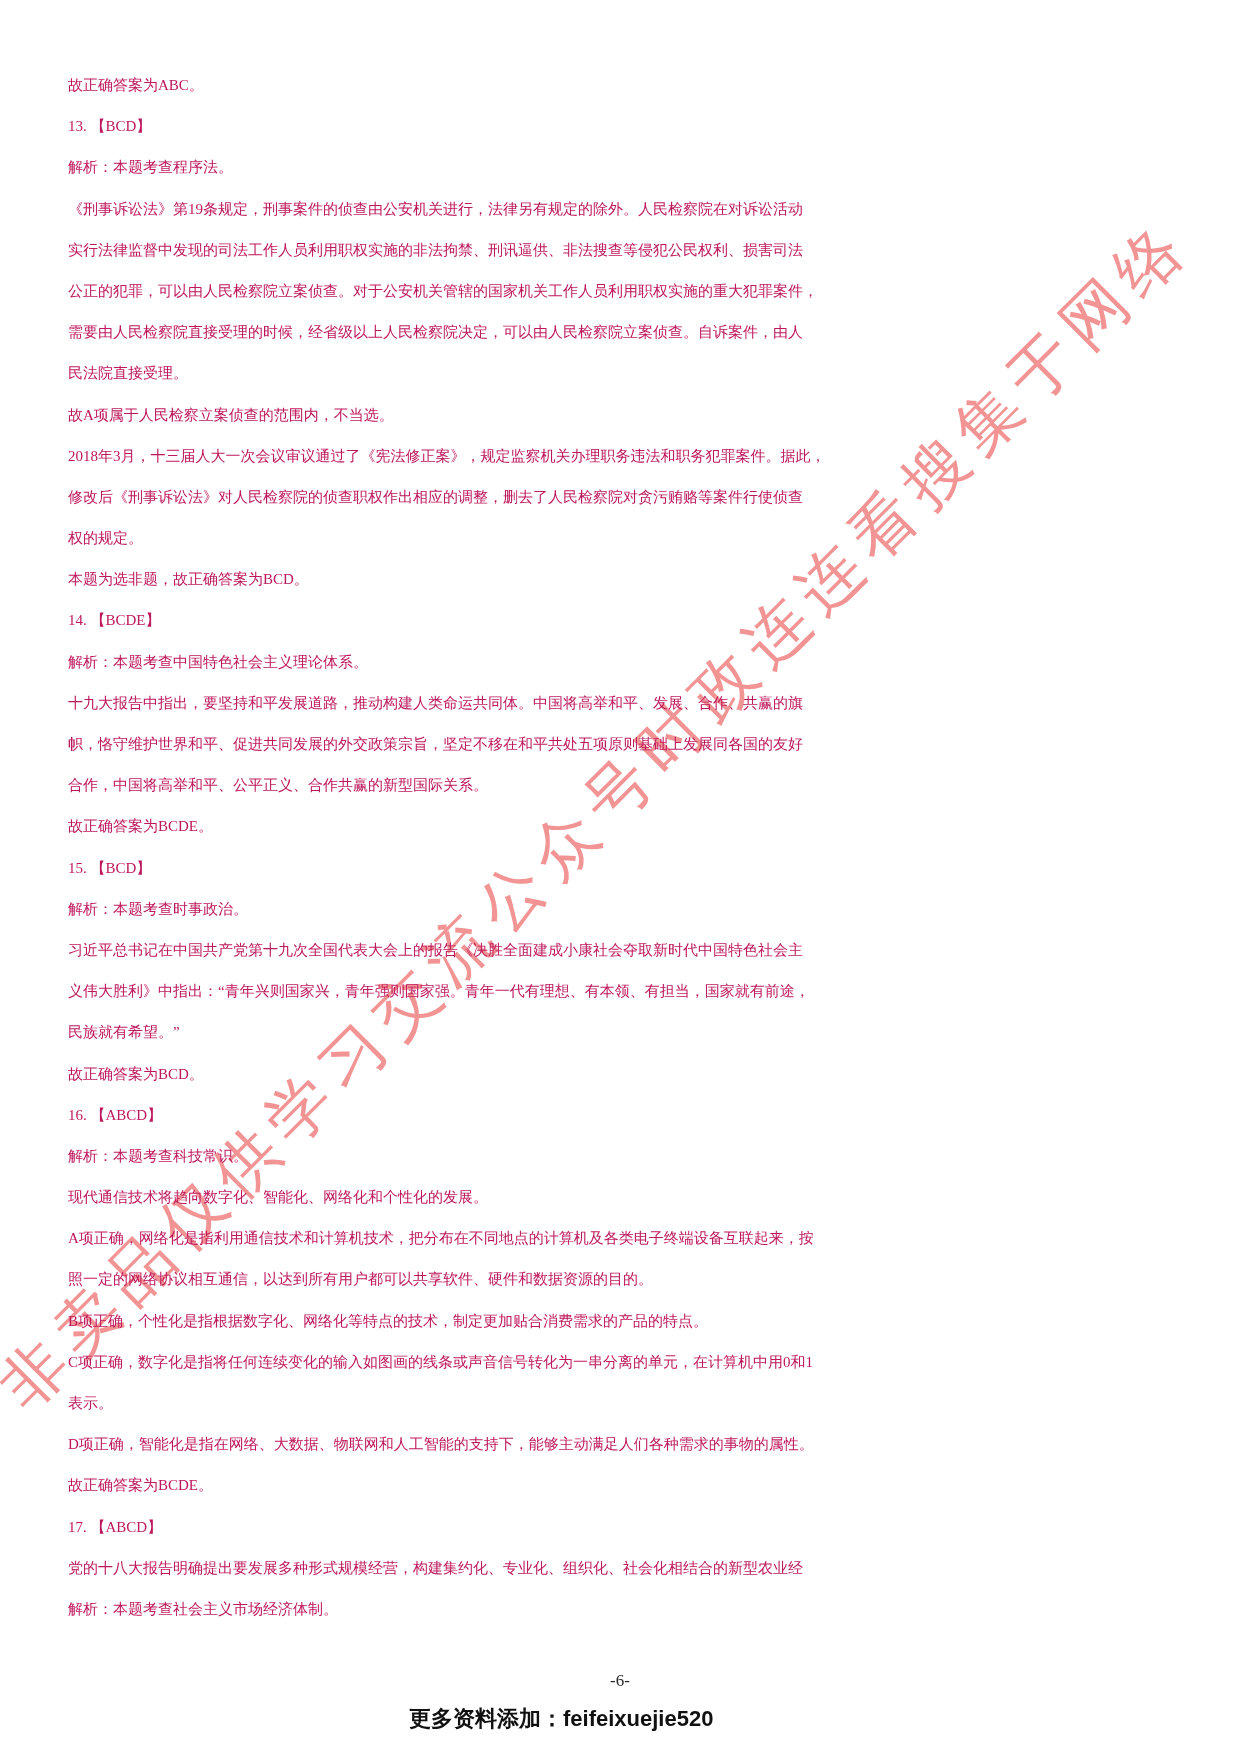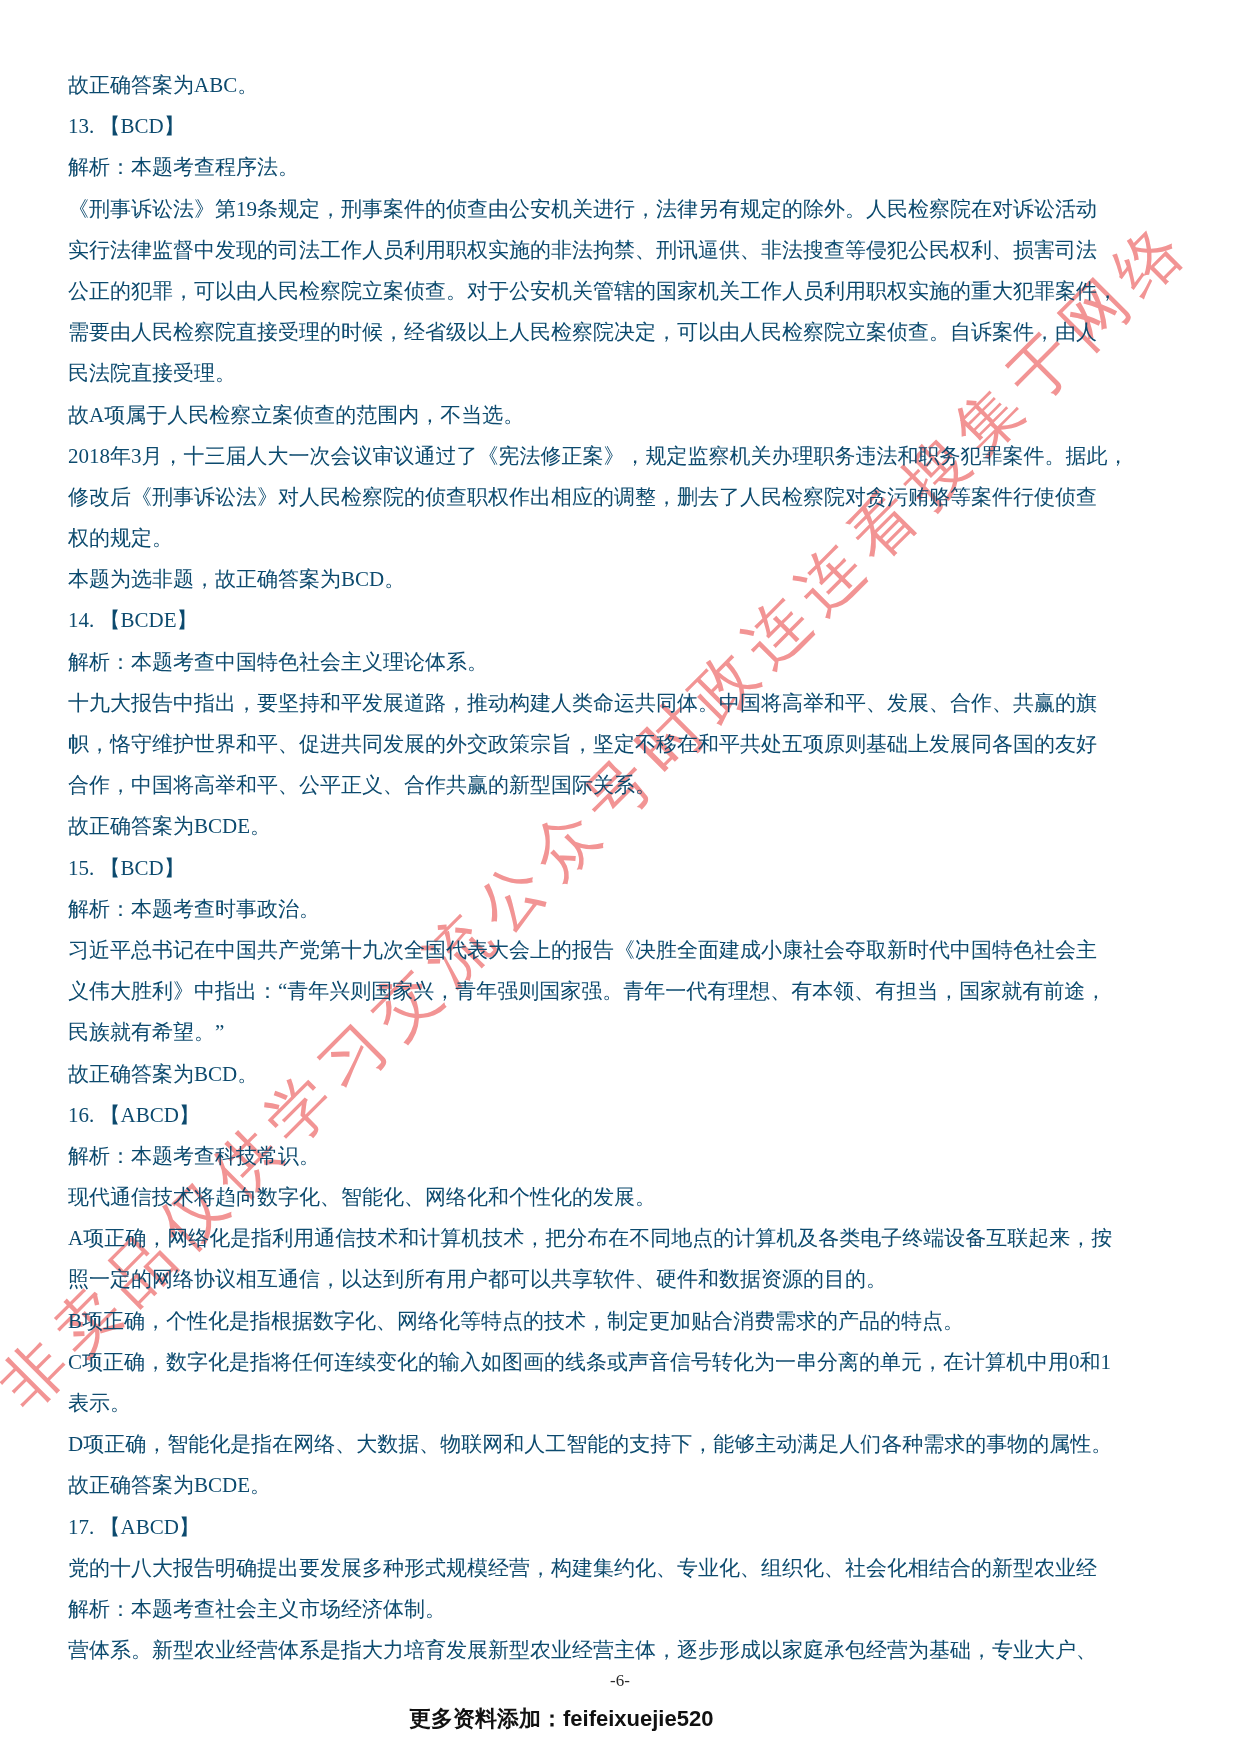--- a/index.html
+++ b/index.html
@@ -34,25 +34,25 @@
     font-family: "Liberation Serif", "DejaVu Serif", serif;
   }
   .content {
     position: absolute;
     left: 68px;
     top: 65px;
     width: 1106px;
     z-index: 2;
   }
   .text-line {
-    font-size: 21px;
+    font-size: 15px;
     line-height: 41.2px;
     height: 41.2px;
     white-space: nowrap;
-    color: #0c4a6e;
+    color: #be185d;
     text-align: left;
   }
   .page-number {
     position: absolute;
     left: 0;
     top: 1671px;
     width: 1240px;
     text-align: center;
     font-size: 17px;
     color: #2a2a2a;
@@ -115,21 +115,20 @@
       <div class="text-line">A项正确，网络化是指利用通信技术和计算机技术，把分布在不同地点的计算机及各类电子终端设备互联起来，按</div>
       <div class="text-line">照一定的网络协议相互通信，以达到所有用户都可以共享软件、硬件和数据资源的目的。</div>
       <div class="text-line">B项正确，个性化是指根据数字化、网络化等特点的技术，制定更加贴合消费需求的产品的特点。</div>
       <div class="text-line">C项正确，数字化是指将任何连续变化的输入如图画的线条或声音信号转化为一串分离的单元，在计算机中用0和1</div>
       <div class="text-line">表示。</div>
       <div class="text-line">D项正确，智能化是指在网络、大数据、物联网和人工智能的支持下，能够主动满足人们各种需求的事物的属性。</div>
       <div class="text-line">故正确答案为BCDE。</div>
       <div class="text-line">17. 【ABCD】</div>
       <div class="text-line">党的十八大报告明确提出要发展多种形式规模经营，构建集约化、专业化、组织化、社会化相结合的新型农业经</div>
       <div class="text-line">解析：本题考查社会主义市场经济体制。</div>
-      <div class="text-line">营体系。新型农业经营体系是指大力培育发展新型农业经营主体，逐步形成以家庭承包经营为基础，专业大户、</div>
     </div>
 
   <div class="page-number">-6-</div>
 
   <div class="footer-note">
     <span class="note-label">更多资料添加：</span><span class="note-value">feifeixuejie520</span>
   </div>
 
 </div>
 

